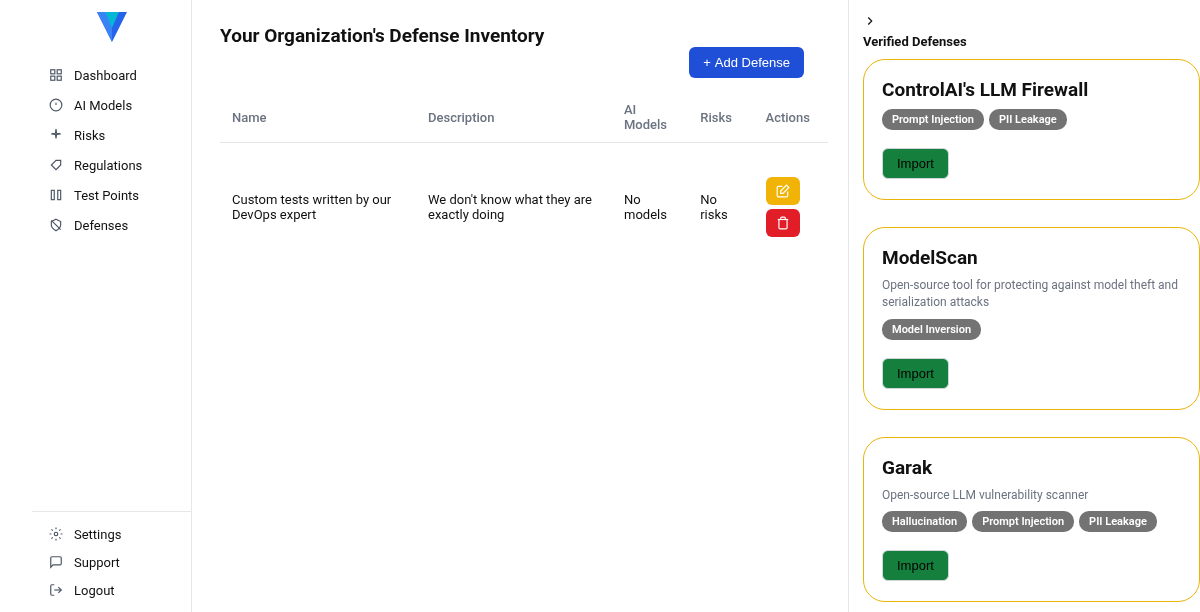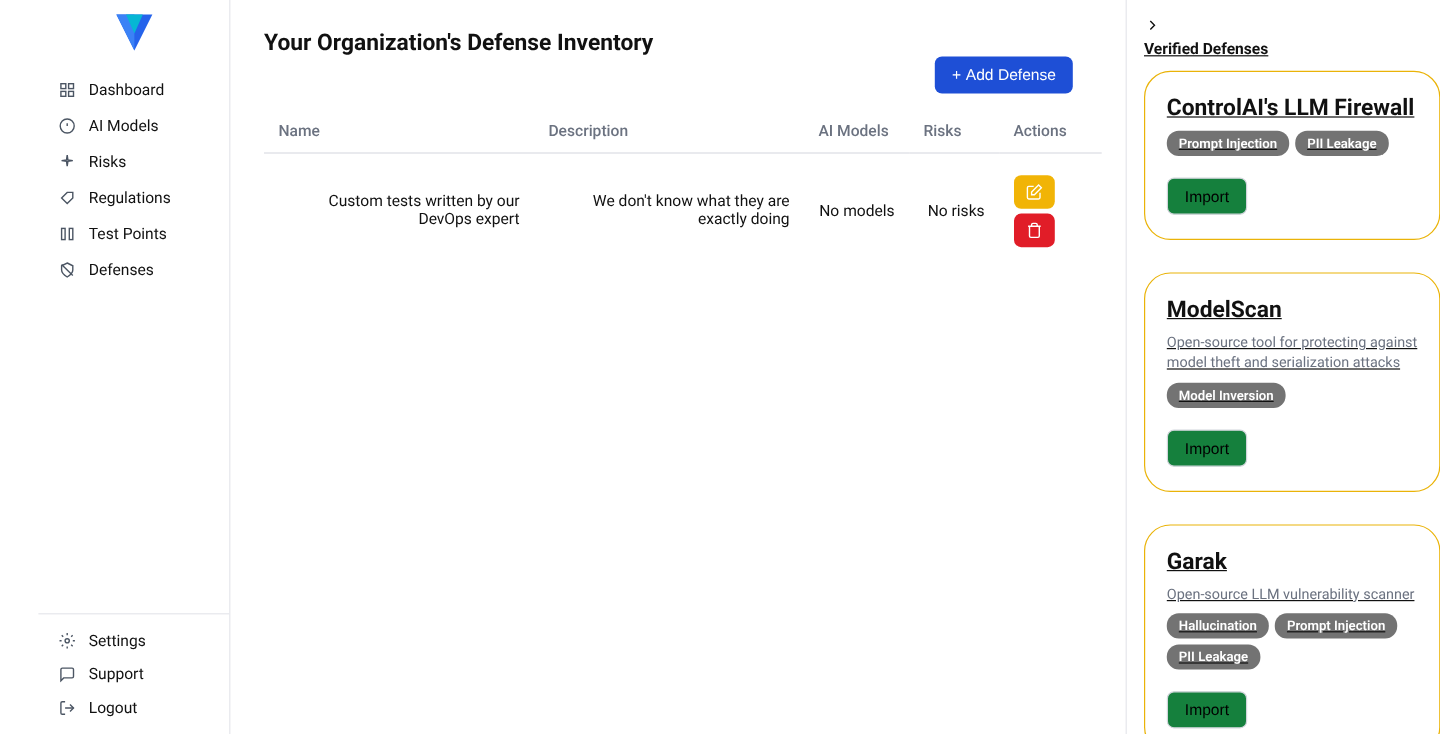--- a/index.html
+++ b/index.html
@@ -17,28 +17,28 @@
 .footer-item .icon-slot { width: 16px; height: 16px; display: flex; align-items: center; justify-content: center; color: #4b5563; }
 .footer-item.user { font-weight: 600; }
 
 
 .main { flex: 1; padding: 24px 20px 0 28px; position: relative; }
 .page-title { font-size: 19px; font-weight: 700; }
 .toolbar { display: flex; justify-content: flex-end; margin-bottom: 14px; padding-right: 24px; }
 .add-btn { background: #1e4fd6; color: #fff; border: none; padding: 8px 14px; font-size: 13px; border-radius: 6px; cursor: pointer; display: flex; align-items: center; gap: 4px; }
 table { width: 100%; border-collapse: collapse; }
 thead th { text-align: left; font-size: 13px; font-weight: 500; color: #6b7280; padding: 10px 12px; border-bottom: 1px solid #e5e7eb; }
-tbody td { font-size: 13px; padding: 18px 12px; vertical-align: middle; text-align: right; }
+tbody td { font-size: 13px; padding: 34px 12px; vertical-align: middle; }
 .actions-cell { display: flex; flex-direction: column; gap: 4px; width: 40px; }
 .icon-btn { width: 34px; height: 28px; border: none; border-radius: 6px; display: flex; align-items: center; justify-content: center; cursor: pointer; }
 .icon-btn.edit { background: #f1b406; color: #fff; }
 .icon-btn.delete { background: #e11d28; color: #fff; }
 
 
-.right-panel { width: 262px; border-left: 1px solid #e5e7eb; padding: 14px 0 0 14px; overflow-y: auto; position: relative; text-decoration: underline; }
+.right-panel { width: 352px; border-left: 1px solid #e5e7eb; padding: 14px 0 0 14px; overflow-y: auto; position: relative; }
 .chevron-row { margin-bottom: 6px; }
 .panel-title { font-size: 13px; font-weight: 700; margin-bottom: 10px; }
 .card { border: 1px solid #eab308; border-radius: 22px; padding: 18px 18px 20px 18px; margin-bottom: 27px; }
 .card-title { font-size: 19px; font-weight: 700; margin-bottom: 8px; }
 .card-desc { font-size: 12px; color: #6b7280; margin-bottom: 8px; line-height: 1.4; }
 .tags { display: flex; flex-wrap: wrap; gap: 5px; margin-bottom: 18px; }
 .tag { background: #737373; color: #fff; font-size: 11px; font-weight: 600; padding: 4px 10px; border-radius: 10px; }
 .import-btn { background: #15803d; border: 1px solid #d1d5db; padding: 7px 14px; font-size: 13px; border-radius: 6px; cursor: pointer; }
 .feature-card { border: 1px solid #e5e7eb; border-radius: 10px; padding: 14px 18px; position: relative; }
 

